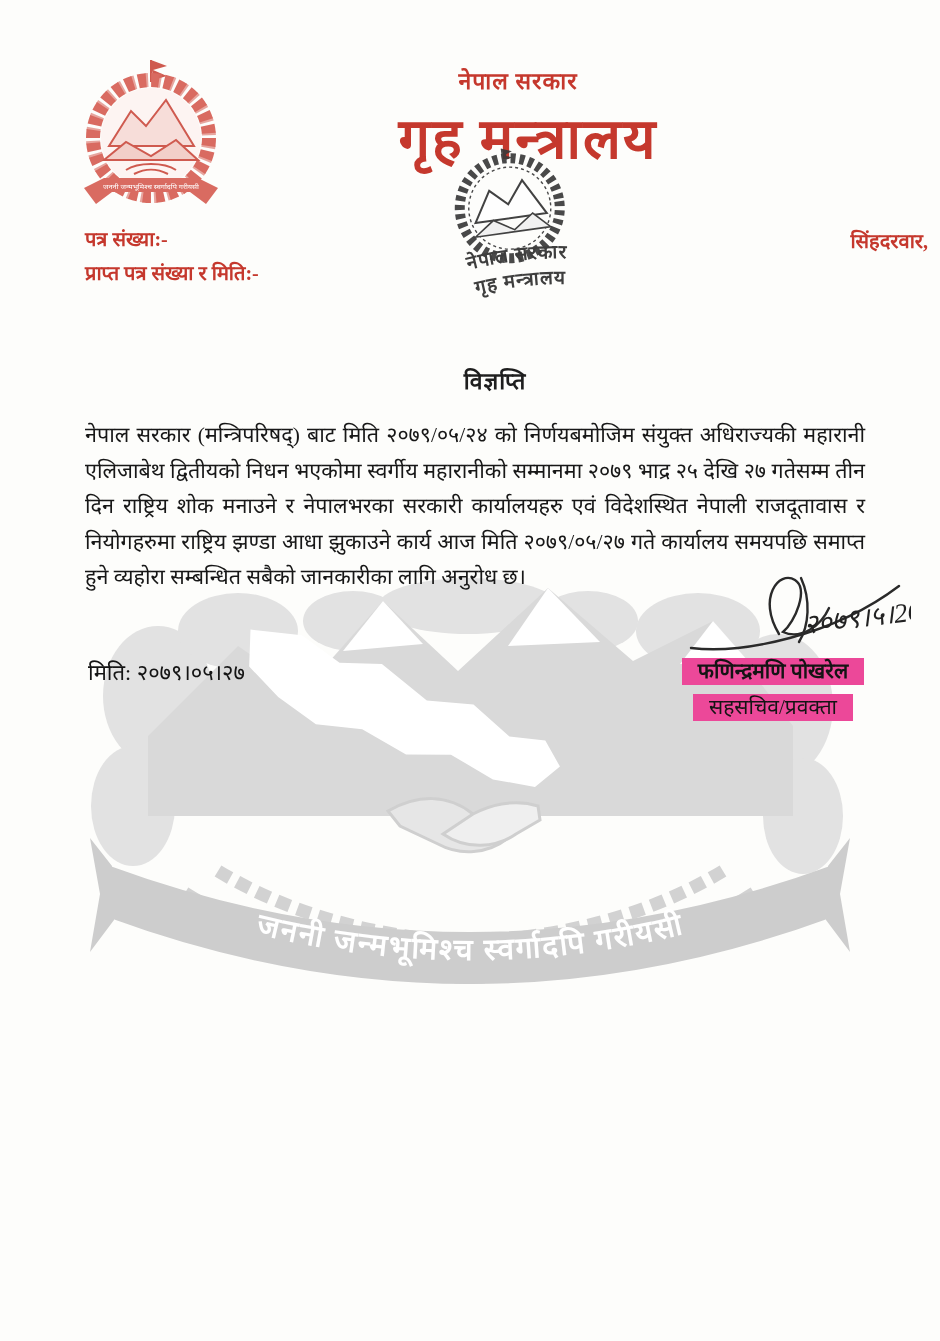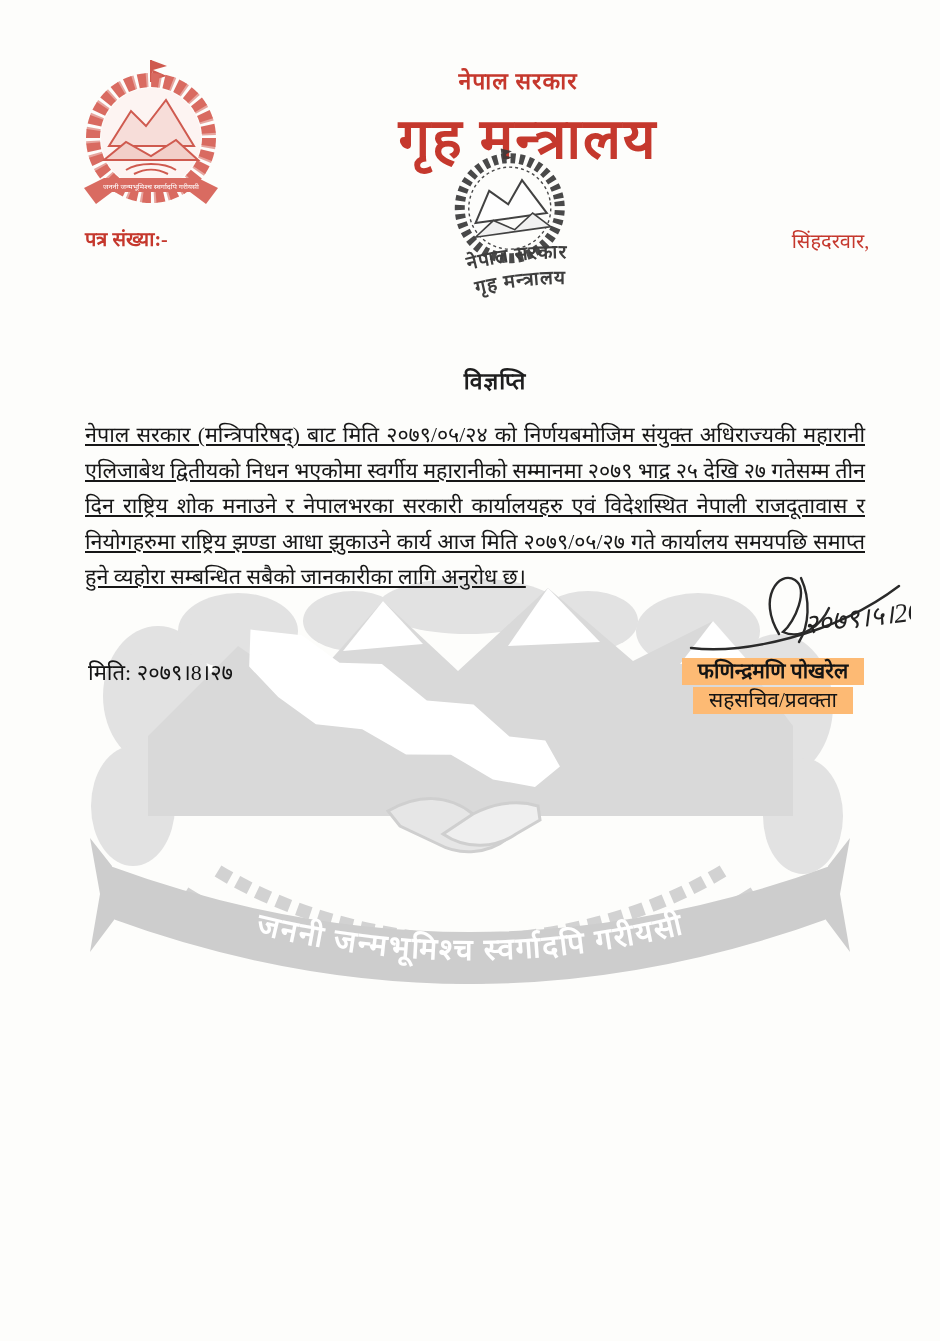--- a/index.html
+++ b/index.html
@@ -19,38 +19,38 @@
     font-size:23px;font-weight:bold;letter-spacing:1px;z-index:2;
   }
   .ministry-name{
     top:98px;left:0;width:940px;text-align:center;
     transform:translateX(58px);
     font-size:56px;font-weight:bold;letter-spacing:2px;z-index:1;
   }
   .emblem-red{top:56px;left:76px;width:150px;height:174px;z-index:2;}
   .stamp{top:146px;left:414px;width:196px;height:160px;z-index:3;opacity:.92;}
   .ref-block{top:222px;left:85px;z-index:2;font-weight:bold;font-size:20px;line-height:34px;}
-  .addr-block{top:227px;left:733px;width:195px;text-align:center;z-index:2;
-    font-weight:normal;font-size:20px;line-height:28px;}
+  .addr-block{top:227px;left:733px;width:195px;text-align:right;z-index:2;
+    font-weight:bold;font-size:20px;line-height:28px;}
   .notice-title{
     top:364px;left:0;width:940px;text-align:center;transform:translateX(25px);
     font-size:23px;font-weight:bold;color:#1e1e1e;z-index:2;letter-spacing:1px;
   }
   .body-text{
     top:418px;left:85px;width:780px;
     font-size:21.5px;line-height:35.6px;color:#171717;
-    text-align:justify;z-index:2;text-decoration:underline;
+    text-align:justify;z-index:2;
   }
   .date-line{top:656px;left:88px;font-size:22px;color:#141414;z-index:2;}
   .sig-svg{top:570px;left:683px;width:228px;height:98px;z-index:4;}
   .sig-block{top:658px;left:648px;width:250px;text-align:center;z-index:3;
     font-size:21px;color:#141414;line-height:1;}
-  .sig-block .patch{background:#fdba74;display:inline-block;padding:3px 16px;}
+  .sig-block .patch{background:#ec4899;display:inline-block;padding:3px 16px;}
   .sig-name{font-weight:bold;}
-  .sig-post{margin-top:2px;}
+  .sig-post{margin-top:9px;}
   .watermark{top:576px;left:88px;width:764px;height:434px;z-index:0;}
 </style>
 </head>
 <body>
 
 <div class="page">
 
   <svg class="abs watermark" viewBox="0 0 764 434" aria-hidden="true">
 
     <g fill="#e2e2e2">
@@ -148,31 +148,32 @@
         <textPath href="#stamp-line1" startOffset="50%" text-anchor="middle">नेपाल सरकार</textPath>
       </text>
       <text font-size="19" font-weight="bold" fill="#2e2e2e" letter-spacing="1" font-family="Liberation Serif, DejaVu Serif, serif">
         <textPath href="#stamp-line2" startOffset="50%" text-anchor="middle">गृह मन्त्रालय</textPath>
       </text>
     </g>
   </svg>
 
   <div class="abs ref-block red">
     <div>पत्र संख्या:-</div>
+    <div>प्राप्त पत्र संख्या र मिति:-</div>
   </div>
 
   <div class="abs addr-block red">
     <div>सिंहदरवार,</div>
   </div>
 
   <div class="abs notice-title">विज्ञप्ति</div>
 
   <div class="abs body-text">नेपाल सरकार (मन्त्रिपरिषद्) बाट मिति २०७९/०५/२४ को निर्णयबमोजिम संयुक्त अधिराज्यकी महारानी एलिजाबेथ द्वितीयको निधन भएकोमा स्वर्गीय महारानीको सम्मानमा २०७९ भाद्र २५ देखि २७ गतेसम्म तीन दिन राष्ट्रिय शोक मनाउने र नेपालभरका सरकारी कार्यालयहरु एवं विदेशस्थित नेपाली राजदूतावास र नियोगहरुमा राष्ट्रिय झण्डा आधा झुकाउने कार्य आज मिति २०७९/०५/२७ गते कार्यालय समयपछि समाप्त हुने व्यहोरा सम्बन्धित सबैको जानकारीका लागि अनुरोध छ।</div>
 
-  <div class="abs date-line">मिति: २०७९।8।२७</div>
+  <div class="abs date-line">मिति: २०७९।०५।२७</div>
 
   <svg class="abs sig-svg" viewBox="0 0 228 98" aria-hidden="true">
     <g fill="none" stroke="#2a2a2a" stroke-width="2.4" stroke-linecap="round">
       <path d="M8,78 C60,84 150,66 216,16"></path>
       <path d="M96,64 C74,28 96,0 112,10 C126,19 112,52 100,62 C118,70 138,56 146,38"></path>
       <path d="M118,8 C128,30 126,56 116,72"></path>
     </g>
     <text x="122" y="64" transform="rotate(-7 122 64)" font-size="27" fill="#222222" font-style="italic" font-family="Liberation Serif, DejaVu Serif, serif">२०७९।५।26</text>
   </svg>
 

